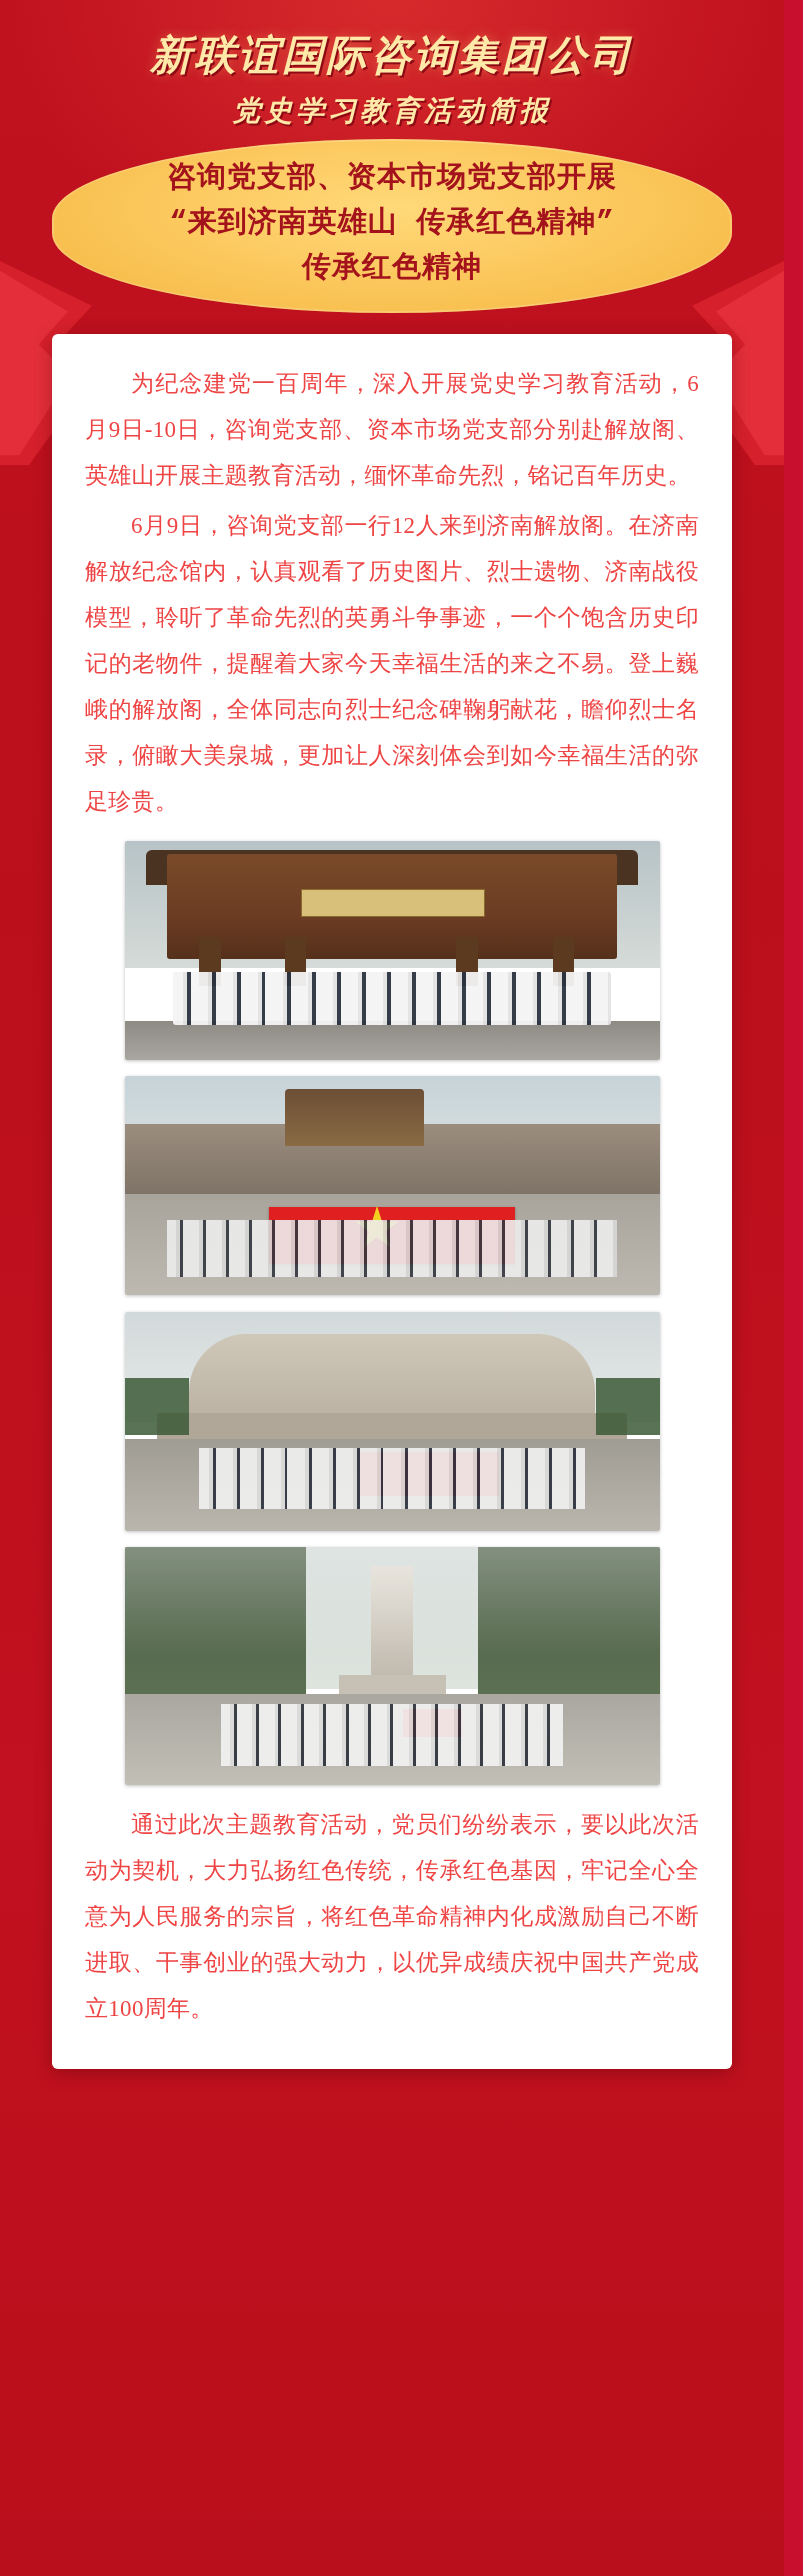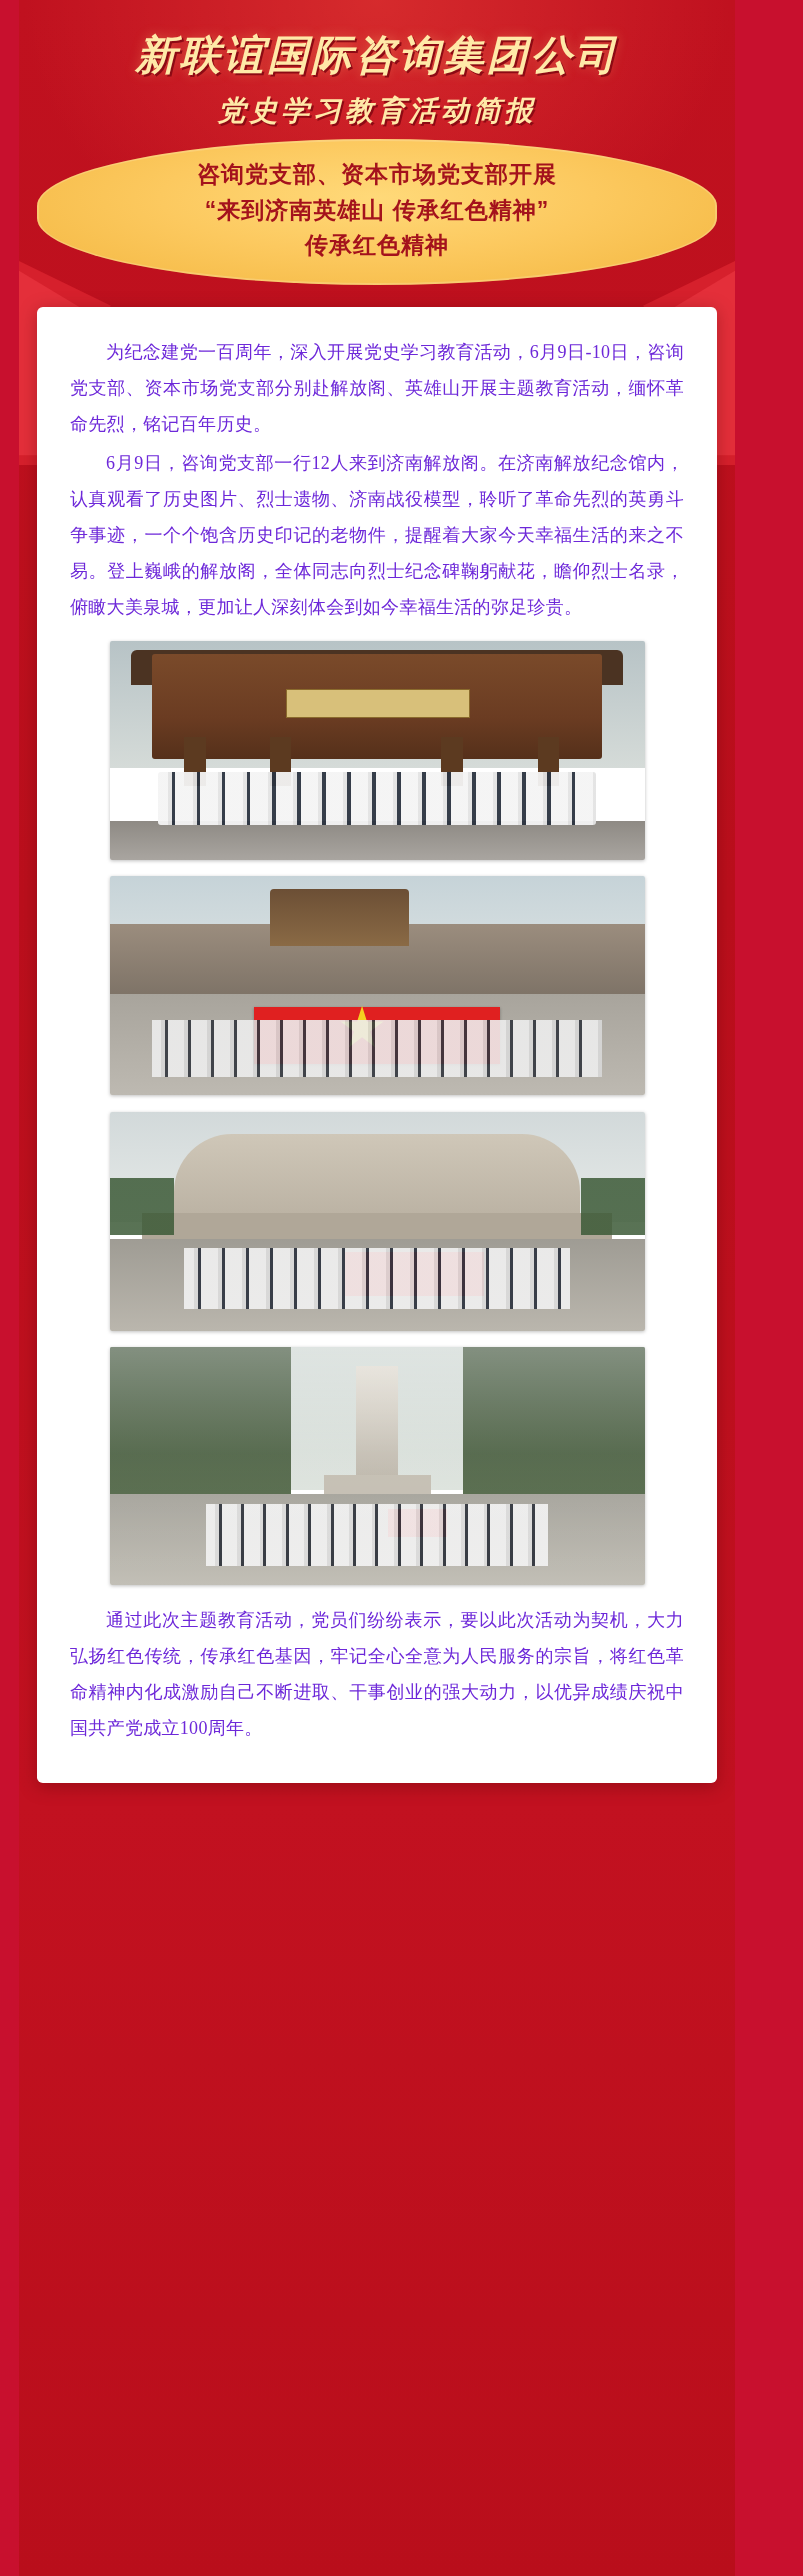--- a/index.html
+++ b/index.html
@@ -8,25 +8,24 @@
   }
   body {
     width: 804px;
     height: 2576px;
     background: #c8102e;
     font-family: "Liberation Sans", sans-serif;
     overflow: hidden;
   }
   .page {
     position: relative;
-    width: 716px;
+    width: 784px;
     height: 2576px;
     background: linear-gradient(180deg, #c0111f 0%, #bb0f1c 35%, #c21120 70%, #b90e1b 100%);
     overflow: hidden;
-    margin-left: 19px;
   }
   
   .page::before {
     content: "";
     position: absolute;
     left: 0; top: 0; right: 0;
     height: 292px;
     background: radial-gradient(ellipse at 50% 0%, rgba(255,90,70,0.35) 0%, rgba(200,16,46,0) 70%);
     pointer-events: none;
   }
@@ -80,23 +79,23 @@
   .banner {
     width: 680px;
     padding: 17.5px 29px 21.4px 29px;
     border-radius: 50% / 46%;
     background: radial-gradient(ellipse at 50% 40%, #ffd979 0%, #fcc95f 45%, #f3b63f 100%);
     box-shadow: 0 0 0 1.9px rgba(255,255,255,0.18) inset;
     text-align: center;
     box-sizing: border-box;
   }
   .banner-line {
-    font-family: Liberation Sans, sans-serif;
+    font-family: Liberation Mono, monospace;
     font-weight: bold;
-    font-size: 23px;
+    font-size: 29px;
     letter-spacing: 1px;
     color: #a4121c;
     line-height: 1.55;
   }
 
   
   .ribbon-left {
     position: absolute;
     left: 0;
     top: 261px;
@@ -123,23 +122,23 @@
     margin: 21.4px auto 0 auto;
     width: 680px;
     background: #ffffff;
     border-radius: 5.8px;
     box-shadow: 0 3.9px 17.5px rgba(80,0,8,0.35);
     padding: 27px 33px 33px 33px;
     box-sizing: border-box;
   }
   .para {
     font-family: "Liberation Serif", serif;
-    font-size: 18px;
+    font-size: 23px;
     line-height: 2.0;
-    color: #6d28d9;
+    color: #ef4444;
     text-indent: 2em;
     margin: 0 0 3.9px 0;
     text-align: justify;
     letter-spacing: 0.3px;
   }
   .photo-block {
     margin: 15.6px 0 17.5px 0;
     display: flex;
     flex-direction: column;
     align-items: center;

